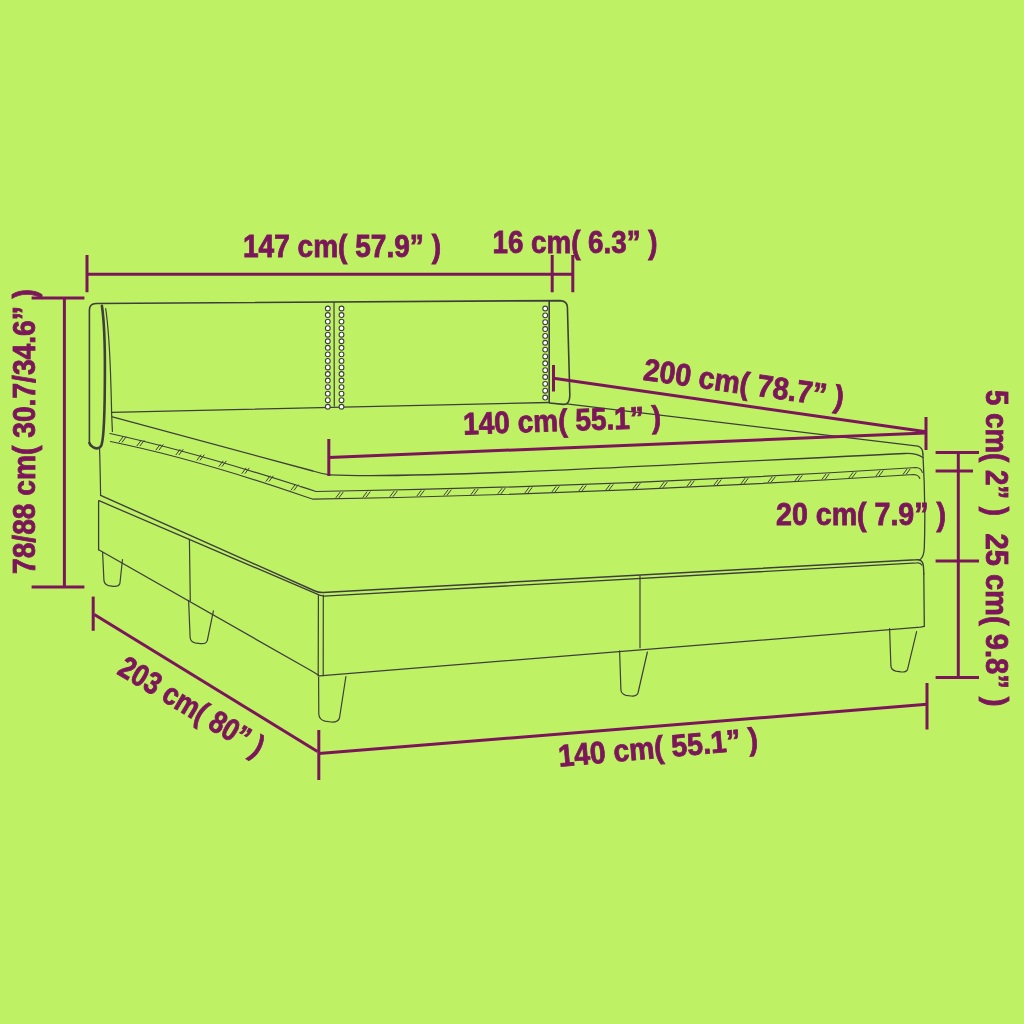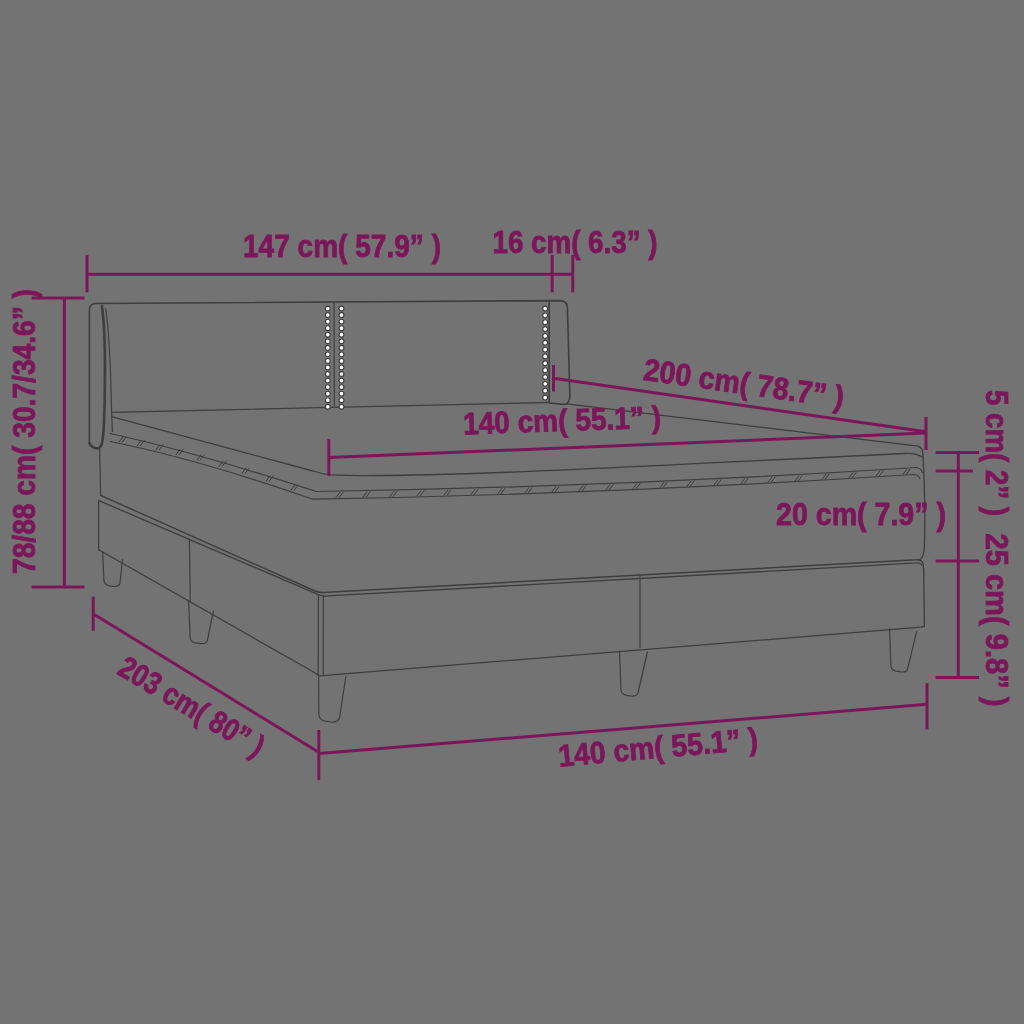--- a/index.html
+++ b/index.html
@@ -1,16 +1,16 @@
 <!DOCTYPE html>
 <html><head>
 <meta charset="utf-8">
 <style>
   html,body{margin:0;padding:0;background:#ffffff;}
-  .wrap{width:1024px;height:1024px;position:relative;overflow:hidden;background:#737373;}
+  .wrap{width:1024px;height:1024px;position:relative;overflow:hidden;background:#bef264;}
   text{font-family:"Liberation Sans", sans-serif;font-weight:bold;fill:#7c165a;stroke:#7c165a;stroke-width:0.85;paint-order:stroke;}
 </style>
 </head>
 <body>
 <div class="wrap">
 <svg width="1024" height="1024" viewBox="0 0 1024 1024" xmlns="http://www.w3.org/2000/svg">
   <g fill="none" stroke="#3e3e3d" stroke-width="1.3" stroke-linecap="round" stroke-linejoin="round">
 
     <path d="M89.4,443 L89.4,310 Q89.4,303.8 96,303.5 L560,300.6 Q567,300.8 567.4,307 L569.8,394 Q570.2,404.4 563.5,404.4 L549.5,403" stroke-width="1.6"></path>
 

